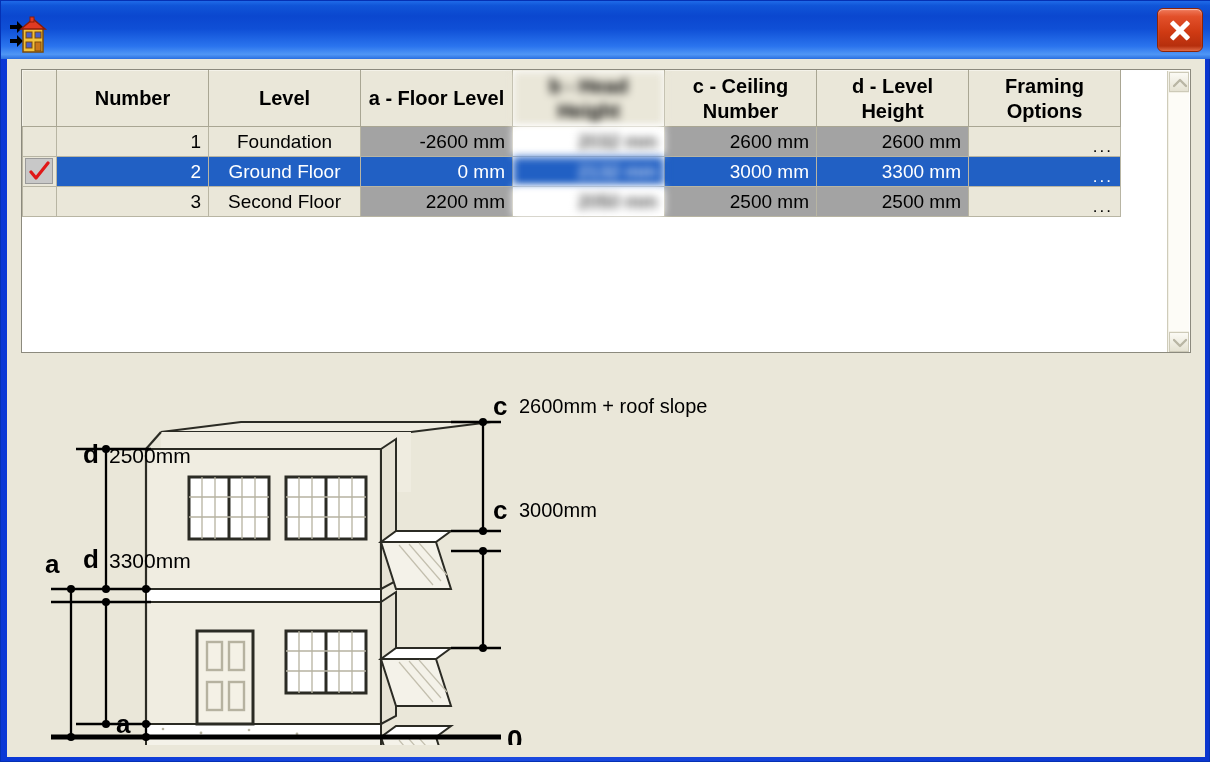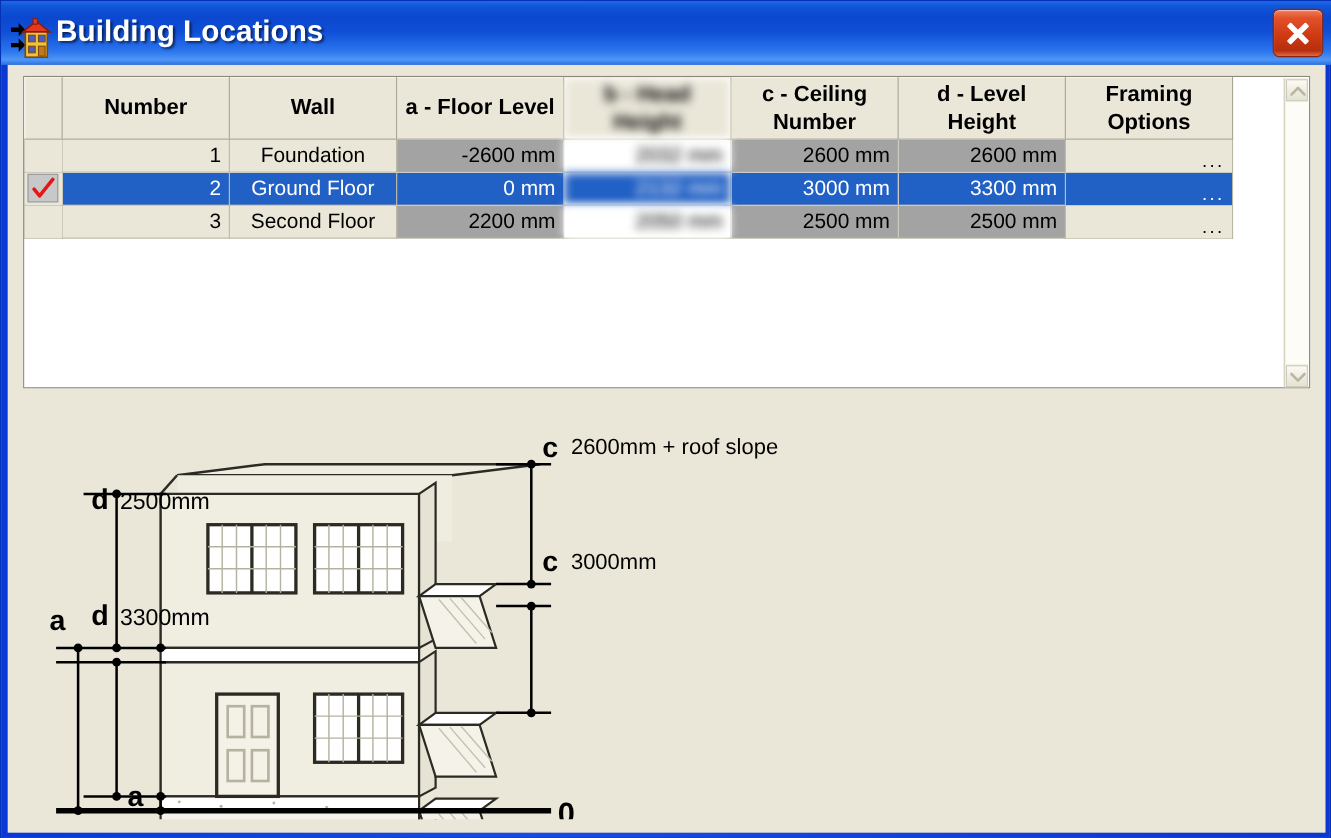--- a/index.html
+++ b/index.html
@@ -237,21 +237,20 @@
 
         <path d="M12 14 L24 4 L36 14 Z" fill="#e03a22" stroke="#8a1c08" stroke-width="1.5"></path>
         <rect x="21" y="2" width="4" height="5" fill="#e03a22" stroke="#8a1c08" stroke-width="1"></rect>
 
         <rect x="17" y="17" width="6" height="6" fill="#4a5ec8" stroke="#7a4a0a" stroke-width="1"></rect>
         <rect x="26" y="17" width="6" height="6" fill="#4a5ec8" stroke="#7a4a0a" stroke-width="1"></rect>
         <rect x="17" y="27" width="6" height="6" fill="#4a5ec8" stroke="#7a4a0a" stroke-width="1"></rect>
         <rect x="26" y="27" width="6" height="9" fill="#c8761c" stroke="#7a4a0a" stroke-width="1"></rect>
       </svg>
     </div>
-    <div class="title-text">Building Locations</div>
     <div class="close-btn"></div>
   </div>
 
   <div class="client">
 
     <div class="grid-wrap">
       <table class="grid">
         <colgroup>
           <col class="c-sel">
             <col class="c-num">
@@ -259,21 +258,21 @@
             <col class="c-floor">
           <col class="c-head">
             <col class="c-ceil">
             <col class="c-wall">
             <col class="c-fram">
         </colgroup>
         <thead>
           <tr>
             <th></th>
             <th>Number</th>
-            <th>Wall</th>
+            <th>Level</th>
             <th>a - Floor Level</th>
             <th class="head-blur">b - Head Height</th>
             <th>c - Ceiling Number</th>
             <th>d - Level Height</th>
             <th>Framing Options</th>
           </tr>
         </thead>
         <tbody>
           <tr>
             <td class="cell-sel"></td>

